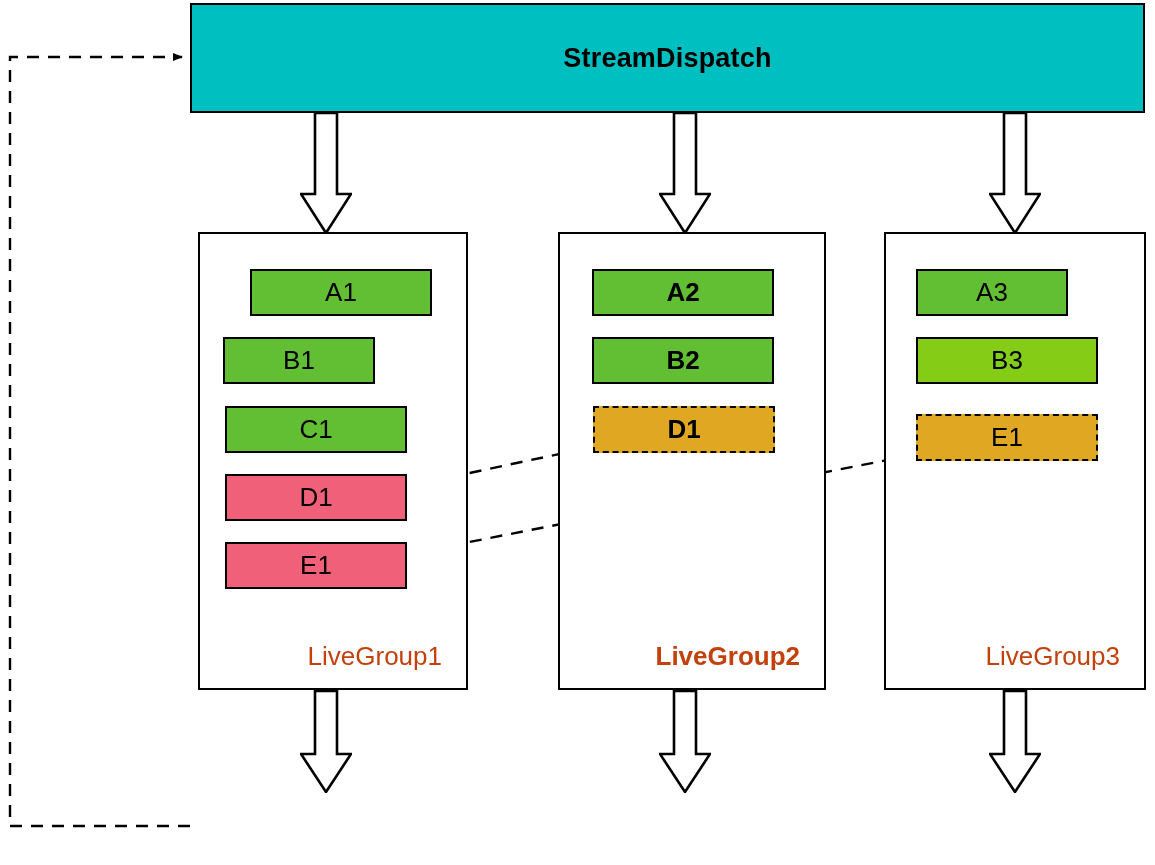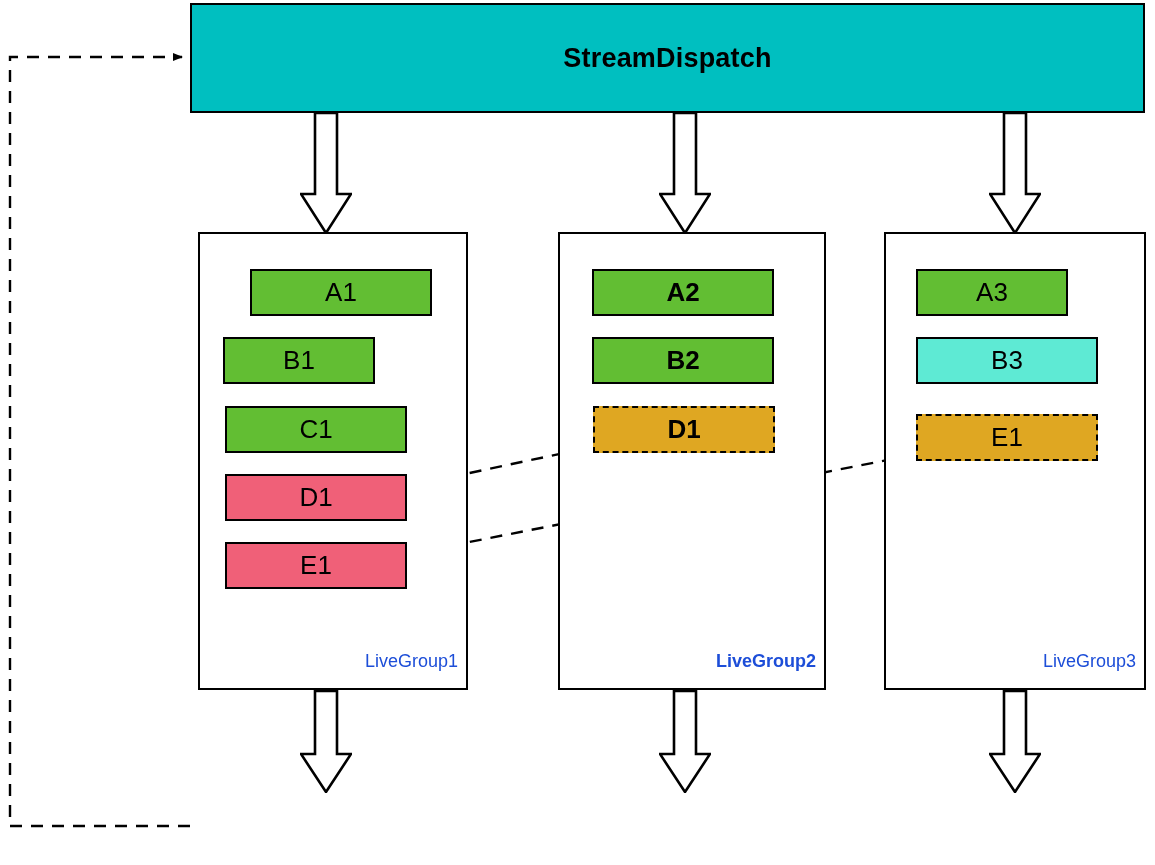--- a/index.html
+++ b/index.html
@@ -53,24 +53,24 @@
     background: #ffffff;
     top: 232px;
     height: 458px;
   }
   #live-group-1 { left: 198px;  width: 270px; }
   #live-group-2 { left: 558px;  width: 268px; font-weight: bold; }
   #live-group-3 { left: 884px;  width: 262px; }
 
   .group-label {
     position: absolute;
-    right: 8px;
+    right: 24px;
     bottom: 16px;
-    font-size: 18px;
-    color: #1d4ed8;
+    font-size: 26px;
+    color: #c2410c;
     white-space: nowrap;
   }
 
   
   .stream-block {
     position: absolute;
     box-sizing: border-box;
     height: 47px;
     display: flex;
     align-items: center;
@@ -171,21 +171,21 @@
     <div class="stream-block dashed" style="left:33px; top:172px; width:182px; background:#dfa722;">
       <span>D1</span>
     </div>
     <div class="group-label">LiveGroup2</div>
   </div>
 
   <div id="live-group-3" class="live-group">
     <div class="stream-block" style="left:30px; top:35px; width:152px; background:#62be33;">
       <span>A3</span>
     </div>
-    <div class="stream-block" style="left:30px; top:103px; width:182px; background:#5eead4;">
+    <div class="stream-block" style="left:30px; top:103px; width:182px; background:#84cc16;">
       <span>B3</span>
     </div>
     <div class="stream-block dashed" style="left:30px; top:180px; width:182px; background:#dfa722;">
       <span>E1</span>
     </div>
     <div class="group-label">LiveGroup3</div>
   </div>
 
 
 </div>

